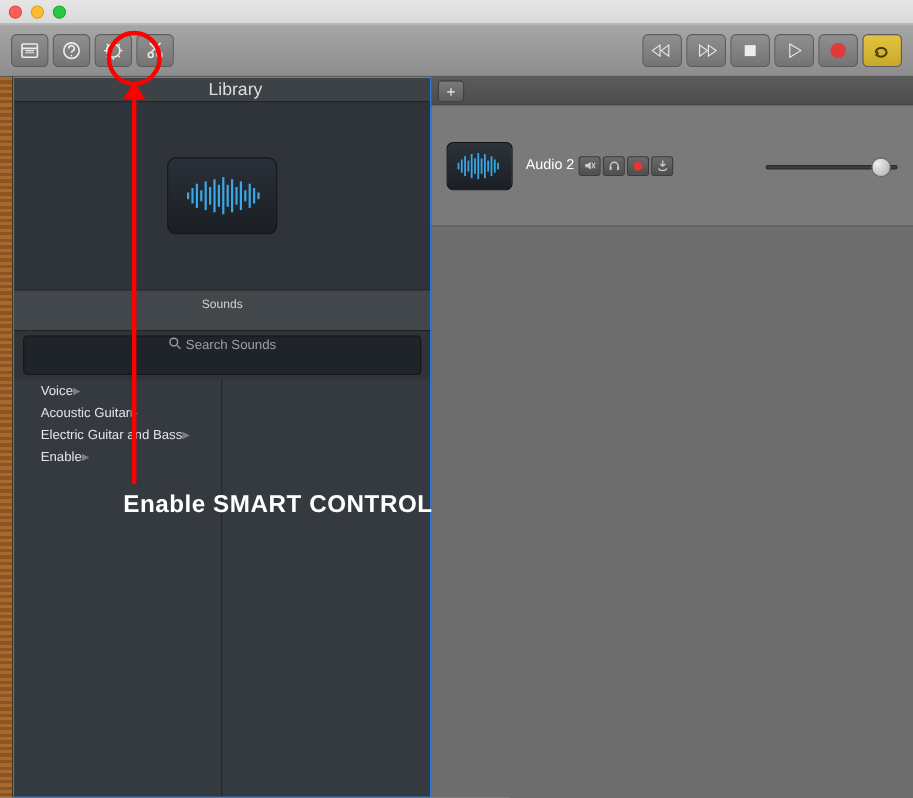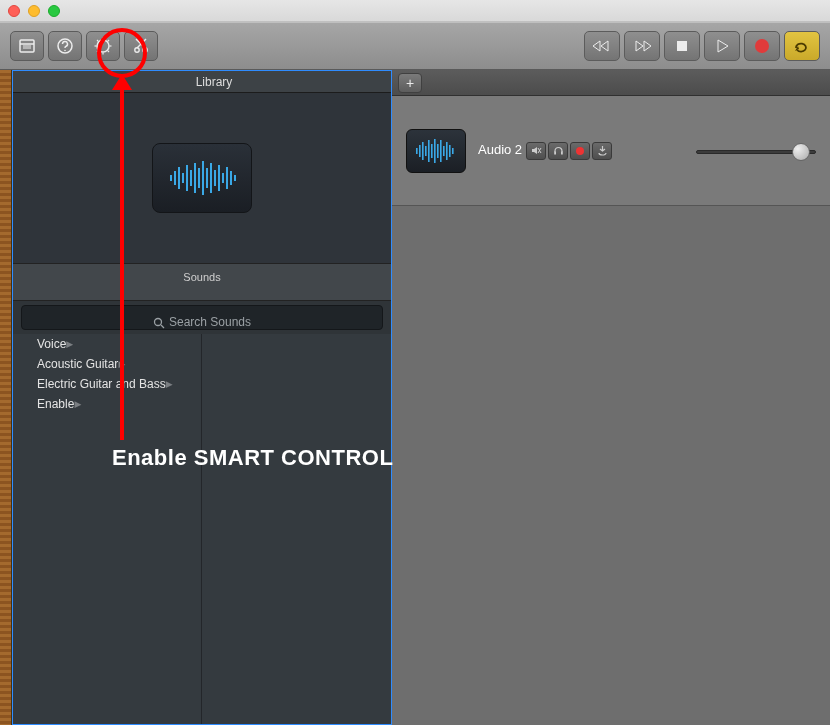--- a/index.html
+++ b/index.html
@@ -21,26 +21,26 @@
   .rec-inner { width:14px; height:14px; border-radius:50%; background:#e03b3b;}
   .cycle { background: linear-gradient(#e2c441,#caa92a); }
   .cycle svg { stroke:#4a3a00; }
 
   
   .main { display:flex; height: calc(725px - 70px); }
 
   .left-edge { width:12px; background: repeating-linear-gradient(#a46a2e 0 3px,#8c5420 3px 6px); border-right:1px solid #46300f;}
   
   .library-panel { width:380px; background:#2f3438; border:1px solid #2f8cff; display:flex; flex-direction:column; position:relative;}
-  .lib-header { height:22px; font-size:12px; color:#ddd; text-align:center; line-height:22px; background:#3d4246; border-bottom:1px solid #1c1c1c;padding-left:24px;}
+  .lib-header { height:22px; font-size:16px; color:#ddd; text-align:center; line-height:22px; background:#3d4246; border-bottom:1px solid #1c1c1c;padding-left:24px;}
   .lib-preview { height:170px; display:flex; align-items:center; justify-content:center; background:#2f343a;}
   .preview-tile { width:100px; height:70px; border-radius:8px; background: linear-gradient(#2a3038,#1a1e24); border:1px solid #131518; display:flex; align-items:center; justify-content:center;}
   .sounds-header { height:38px; background:#42474b; color:#cfcfcf; font-size:11px; text-align:center; line-height:26px; border-top:1px solid #222; border-bottom:1px solid #222;}
   .search-wrap { padding:4px 8px; background:#2f3438;}
-  .search-box { width:100%; height:25px; border-radius:4px; background:#1f2428; border:1px solid #14171a; color:#9aa0a4; font-size:12px; display:flex; align-items:flex-end; justify-content:center; gap:4px;}
+  .search-box { width:100%; height:36px; border-radius:4px; background:#1f2428; border:1px solid #14171a; color:#9aa0a4; font-size:12px; display:flex; align-items:flex-start; justify-content:center; gap:4px;}
   .sound-cols { flex:1; display:flex; background:#343a3f;}
   .col { width:50%; }
   .col:first-child { border-right:1px solid #23262a; }
   .cat-row { height:20px; display:flex; align-items:center; justify-content:flex-start; padding:0 10px 0 24px; font-size:12px; color:#e4e4e4; cursor:pointer;}
   .chev { color:#7a7e82; font-size:9px;}
 
   .right-panel { flex:1; background:#6e6e6e; display:flex; flex-direction:column;}
   .ruler { height:26px; background: linear-gradient(#5c5c5c,#4c4c4c); display:flex; align-items:center; padding-left:6px; border-bottom:1px solid #303030;}
   .add-btn { width:24px; height:20px; border-radius:4px; background: linear-gradient(#7a7a7a,#5d5d5d); border:1px solid #404040; color:#eaeaea; font-size:14px; display:flex; align-items:center; justify-content:center; cursor:pointer;}
   .track-area { flex:1; background:#6e6e6e; padding:0;}

